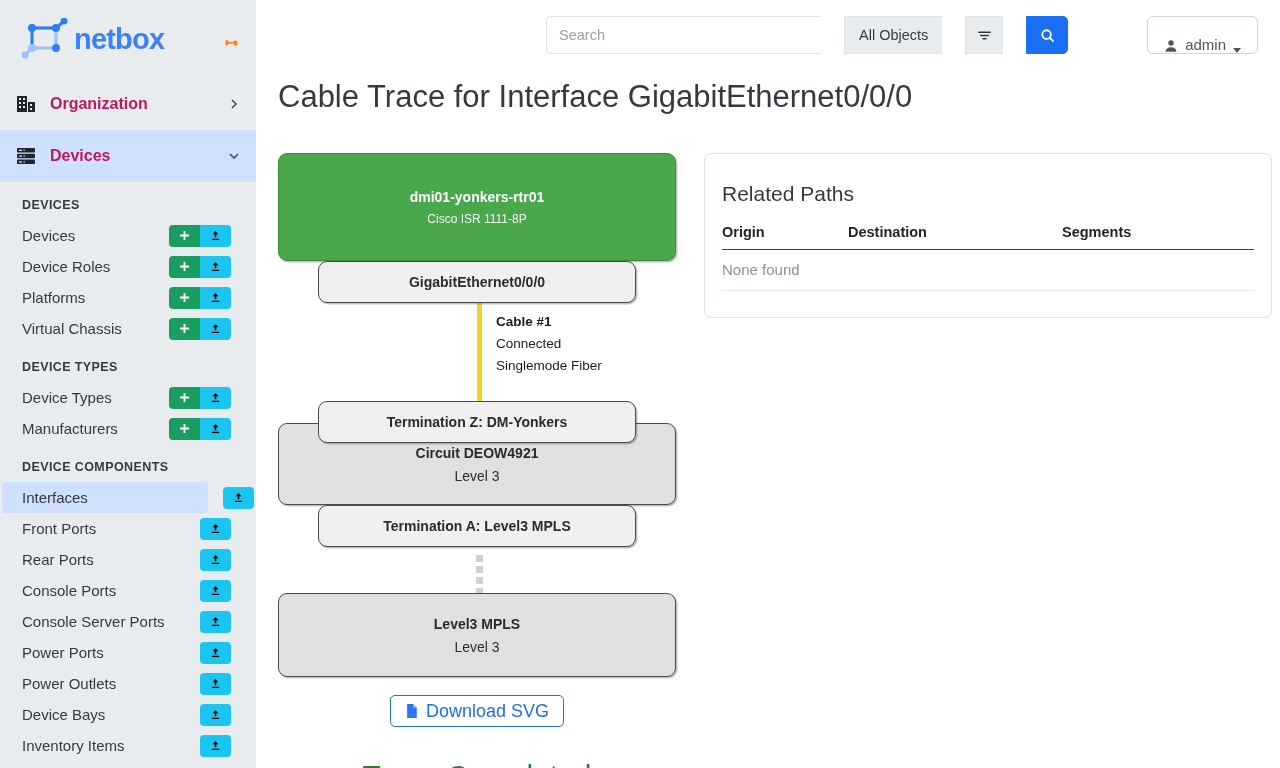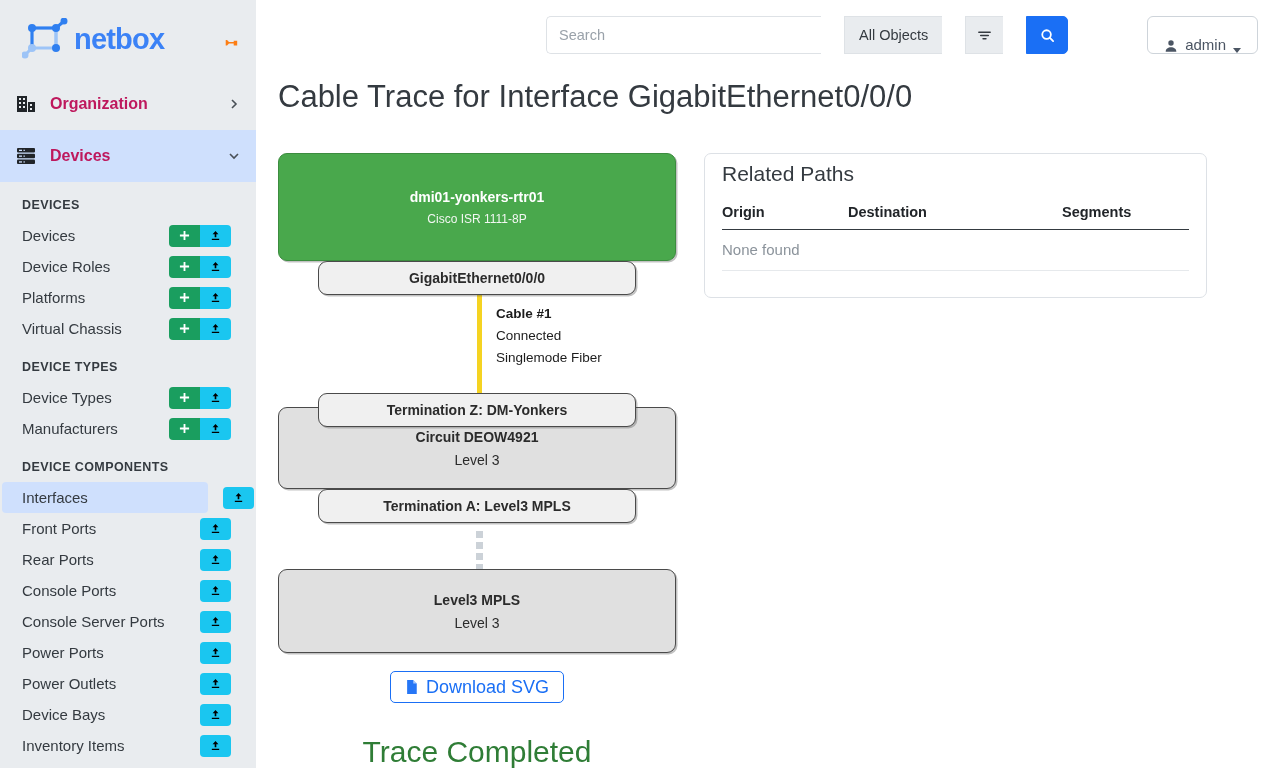--- a/index.html
+++ b/index.html
@@ -142,21 +142,21 @@
     border-radius: 9px;
     border: 1.4px solid #4a4a4a;
     box-shadow: 1.5px 1.5px 0 rgba(80,80,80,0.35);
     text-align: center;
     display: flex; flex-direction: column; justify-content: center;
   }
   .node.device { background: #49a84c; border-color: #3c8c3f; height: 108px; }
   .node.device .n1 { font-size: 14px; font-weight: 700; color:#fff; }
   .node.device .n2, .node.device .n3 { font-size: 12px; color: #f2f7f2; margin-top: 7px; }
   .node.term {
-    background: #f0f0f0; height: 34px; width: 318px;
+    background: #f0f0f0; height: 42px; width: 318px;
     margin: 0 auto; position: relative; z-index: 3;
   }
   .node.term .n1 { font-size: 14px; font-weight: 700; color: #2b2b2b; }
   .node.circuit {
     background: #e0e0e0; height: 82px; position: relative; z-index: 1;
   }
   .node.circuit .n1 { font-size: 14px; font-weight: 700; color: #2b2b2b; }
   .node.circuit .n2 { font-size: 14px; color: #2b2b2b; margin-top: 7px; }
   .node.provider {
     background: #e0e0e0; height: 84px;
@@ -196,22 +196,22 @@
   .dl-btn svg { width: 13px; height: 14px; }
 
   .trace-done {
     text-align: center; margin-top: 32px;
     font-size: 30px; color: #2f7d36; font-weight: 400;
   }
 
   
   .card {
     border: 1px solid #dde1e6; border-radius: 7px;
-    background: #fff; padding: 8px 17px 26px 17px;
-    width: 503px;
+    background: #fff; padding: 28px 17px 26px 17px;
+    width: 568px;
   }
   .card-title { font-size: 21px; font-weight: 400; color: #343a40; padding-bottom: 18px; }
   table.rp { width: 100%; border-collapse: collapse; }
   table.rp th {
     text-align: left; font-size: 14.5px; font-weight: 700; color: #212529;
     padding: 0 0 9px 0; border-bottom: 1.5px solid #343a40;
   }
   table.rp th.c-origin { width: 126px; }
   table.rp th.c-dest { width: 214px; }
   table.rp td {

